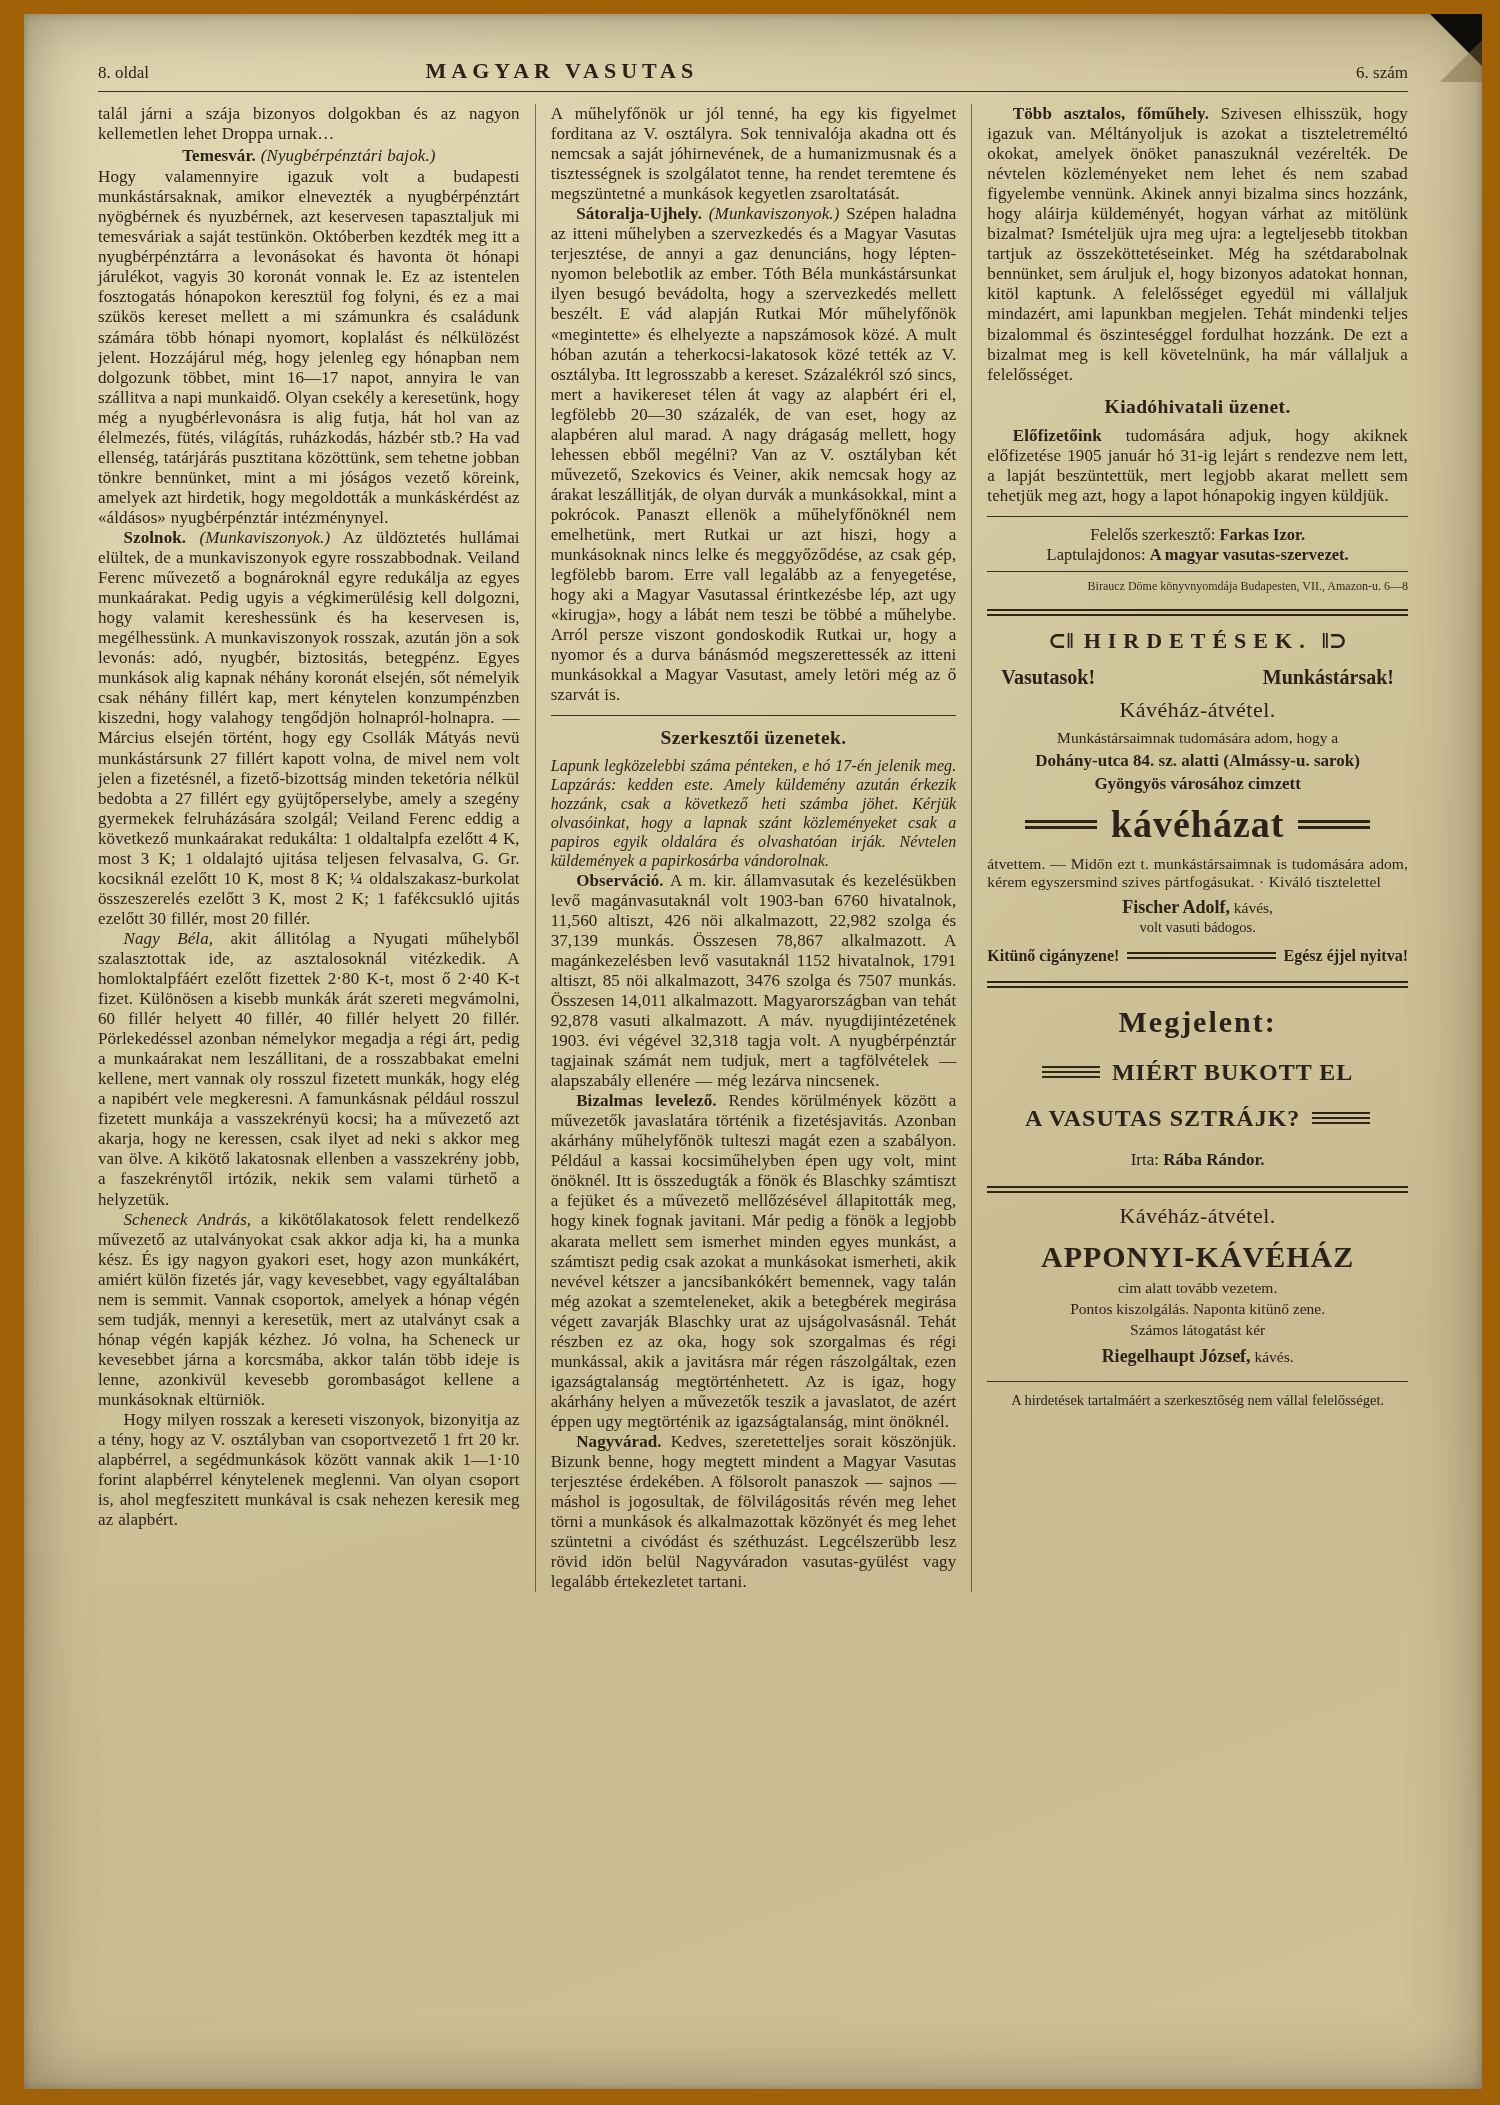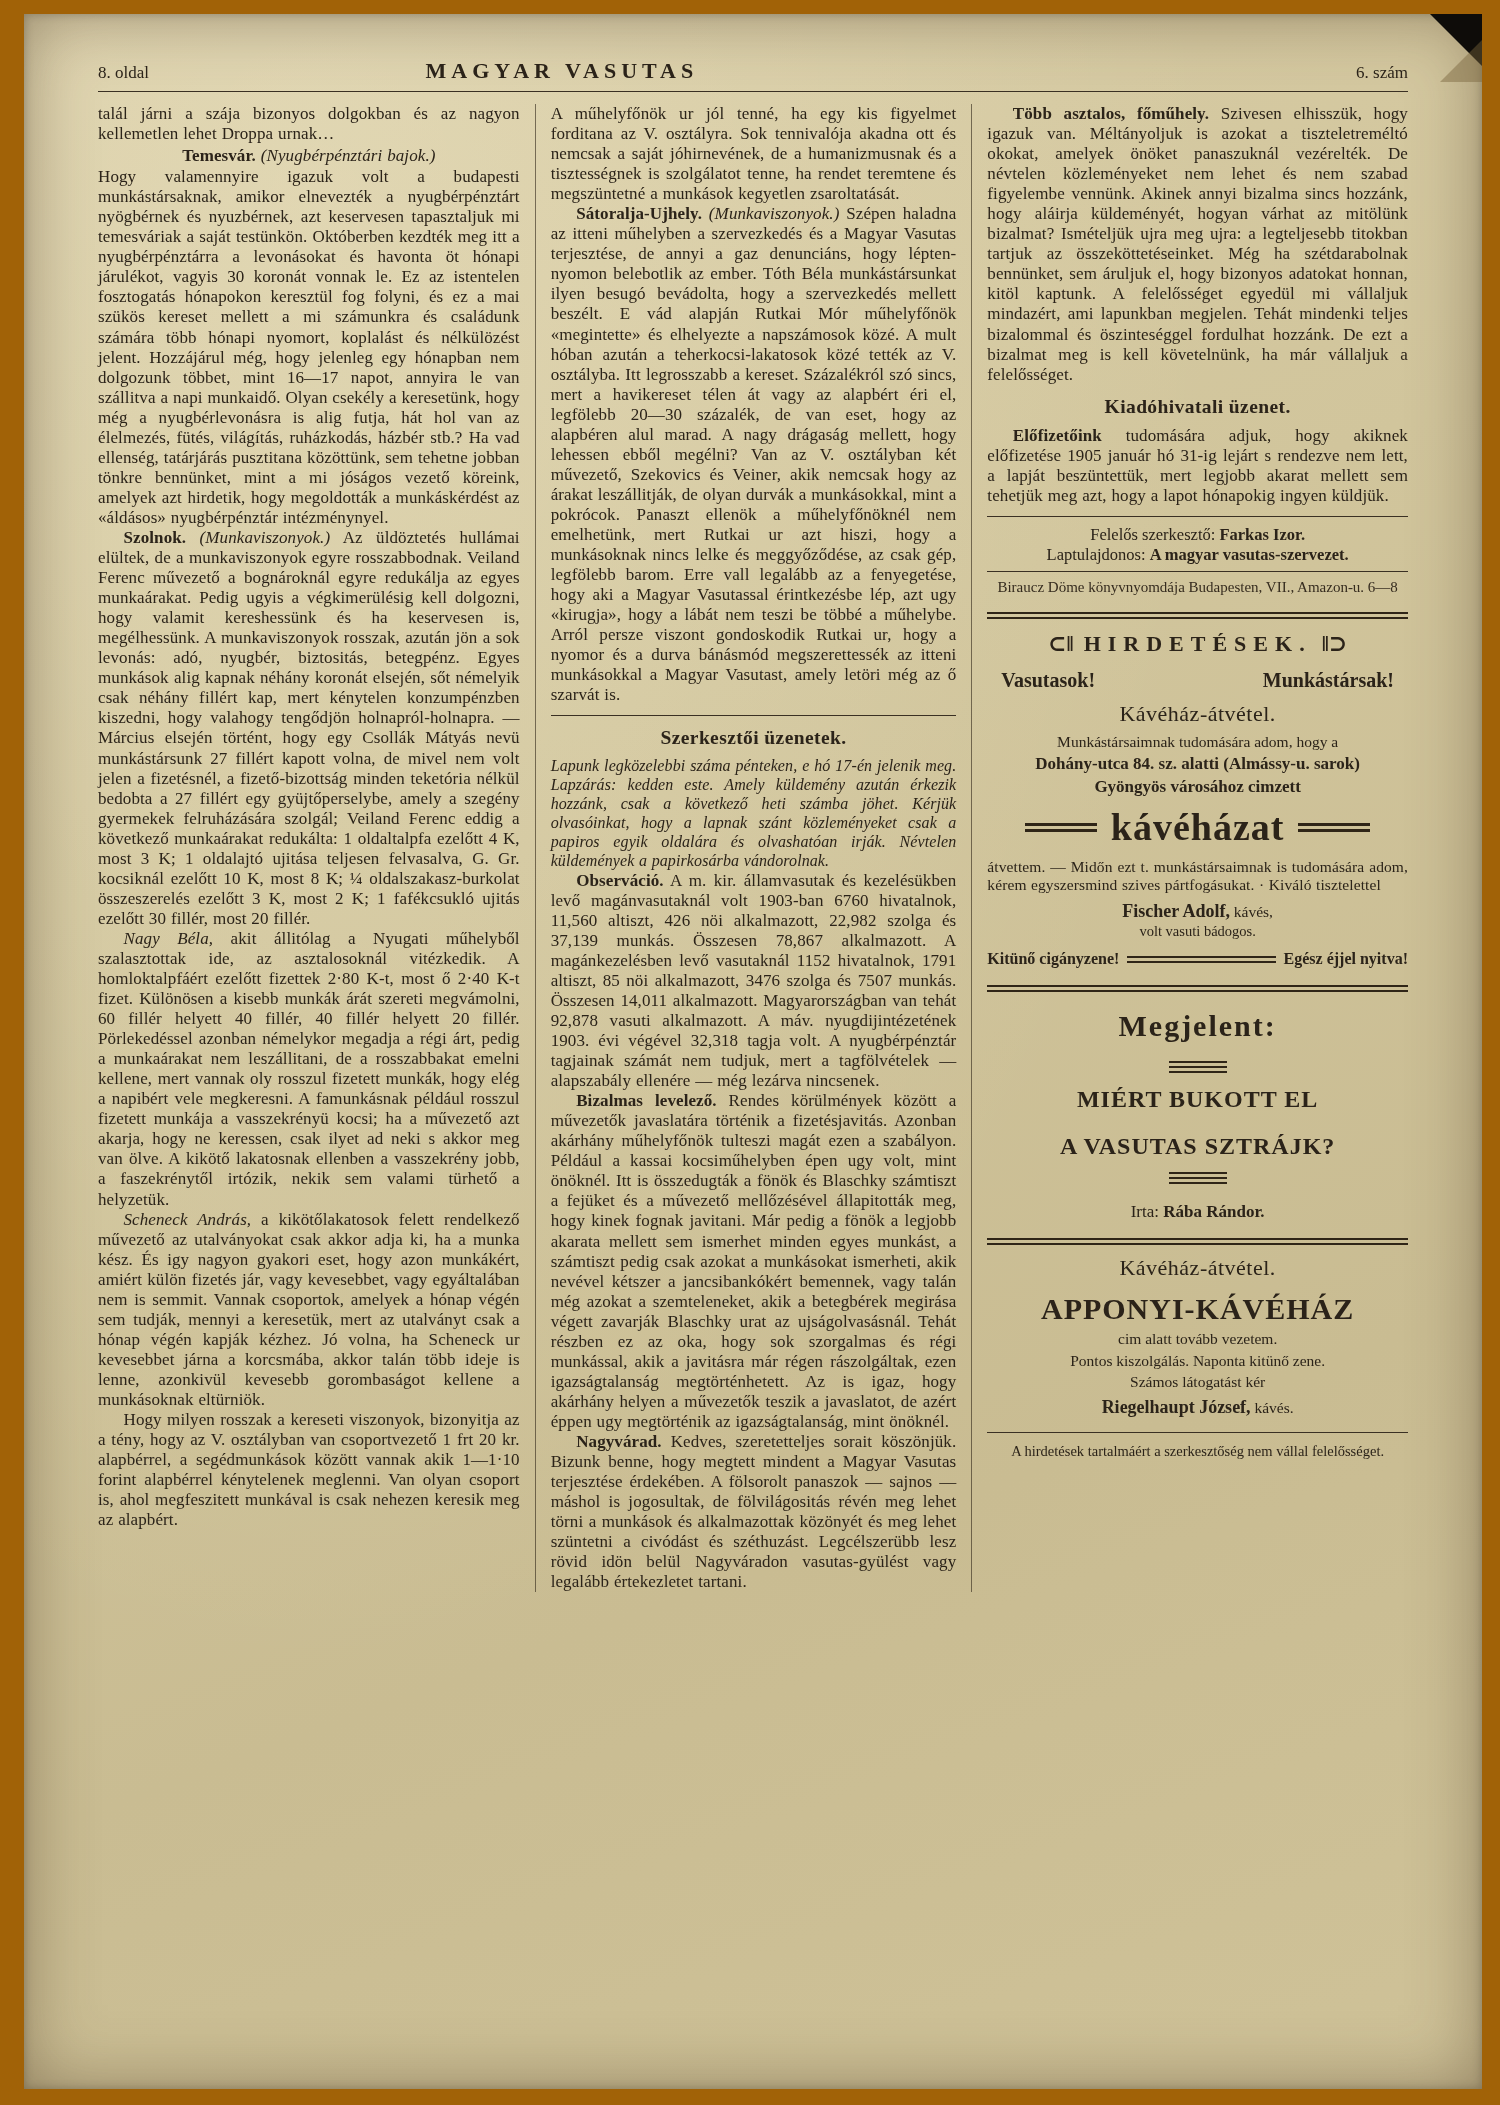--- a/index.html
+++ b/index.html
@@ -49,21 +49,21 @@
   .note { font-style:italic; }
   .article-head { margin:2px 0 1px; text-align:center; text-indent:0; }
 
   .col-rule { border-top:1px solid #3a3023; margin:10px 0; }
   .sec-heading { text-align:center; font-weight:bold; font-size:19.5px; margin:10px 0 8px; letter-spacing:.4px; }
   .notice { font-style:italic; font-size:16px; }
 
   
   .imprint { text-align:center; padding:7px 0 5px; border-top:1px solid #3a3023; border-bottom:1px solid #3a3023; margin-top:10px; }
   .imprint-line { margin:1px 0; font-size:16.5px; }
-  .printer { text-align:center; font-size:15px; margin:7px 0 0; color:#352b1e; }
+  .printer { text-align:right; font-size:12px; margin:7px 0 0; color:#352b1e; }
 
   .double-rule { border-top:2px solid #2f2517; border-bottom:2px solid #2f2517; height:3px; margin:16px 0 0; }
   .thin-rule  { border-top:1px solid #3a3023; margin:14px 0 0; }
 
   
   .ads-header { display:flex; align-items:center; justify-content:center; gap:10px; margin:12px 0 10px; }
   .ads-header .title { font-weight:bold; font-size:22px; letter-spacing:7px; }
   .ornament { font-weight:bold; font-size:22px; line-height:1; }
 
   .ad { margin-top:10px; }
@@ -76,21 +76,21 @@
   .bigword { font-size:38px; font-weight:bold; letter-spacing:1px; }
   .ad-body { margin:6px 0 0; text-align:justify; font-size:15.5px; text-indent:0; }
   .sig { text-align:center; margin-top:6px; }
   .sig .name { font-weight:bold; font-size:18px; }
   .sig .role { font-size:15.5px; }
   .sig-note { text-align:center; font-size:14.5px; margin-top:1px; }
   .gypsy-row { display:flex; align-items:center; margin-top:10px; font-weight:bold; font-size:16px; }
   .gypsy-row .mid { flex:1; height:7px; border-top:2px solid #2f2517; border-bottom:2px solid #2f2517; margin:0 8px; box-sizing:border-box; }
 
   .megjelent { text-align:center; font-weight:bold; font-size:30px; letter-spacing:2px; margin:16px 0 8px; }
-  .brosz-line { display:flex; align-items:center; justify-content:center; gap:12px; font-weight:bold; font-size:24px; letter-spacing:1px; margin:18px 0;flex-direction:column; }
+  .brosz-line { display:flex; align-items:center; justify-content:center; gap:12px; font-weight:bold; font-size:24px; letter-spacing:1px; margin:18px 0; }
   .lines3 { width:58px; height:12px; background:repeating-linear-gradient(to bottom,#2f2517 0 2px, transparent 2px 5px); }
   .author { text-align:center; font-size:17px; margin:8px 0 6px; }
   .author .name { font-weight:bold; }
 
   .apponyi-title { text-align:center; font-weight:bold; font-size:30px; letter-spacing:1px; margin:10px 0 4px; }
 
   .footer-note { text-align:center; font-size:14.5px; margin:10px auto 0; width:92%; }
 </style>
 </head>
 <body>

